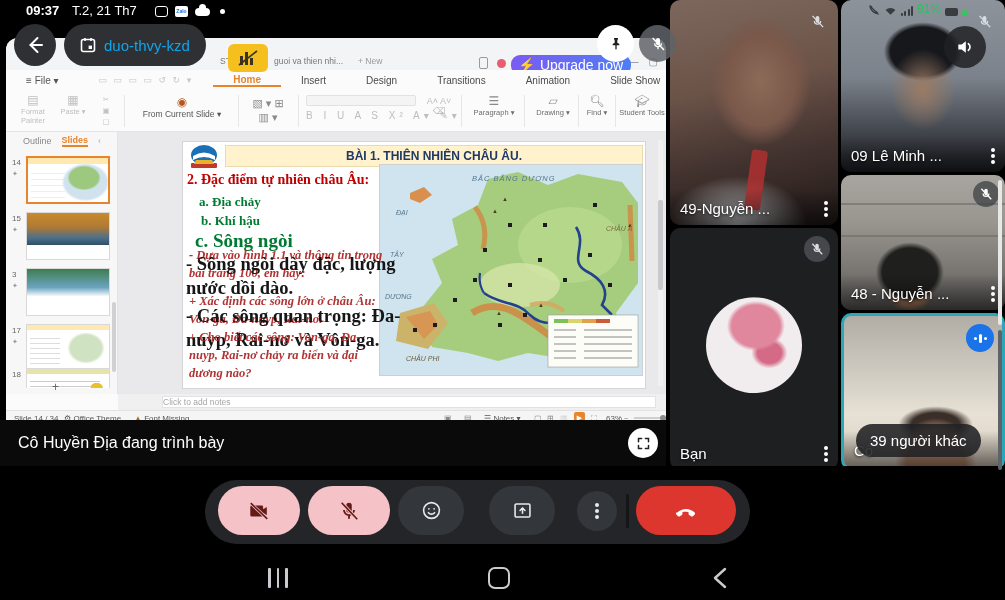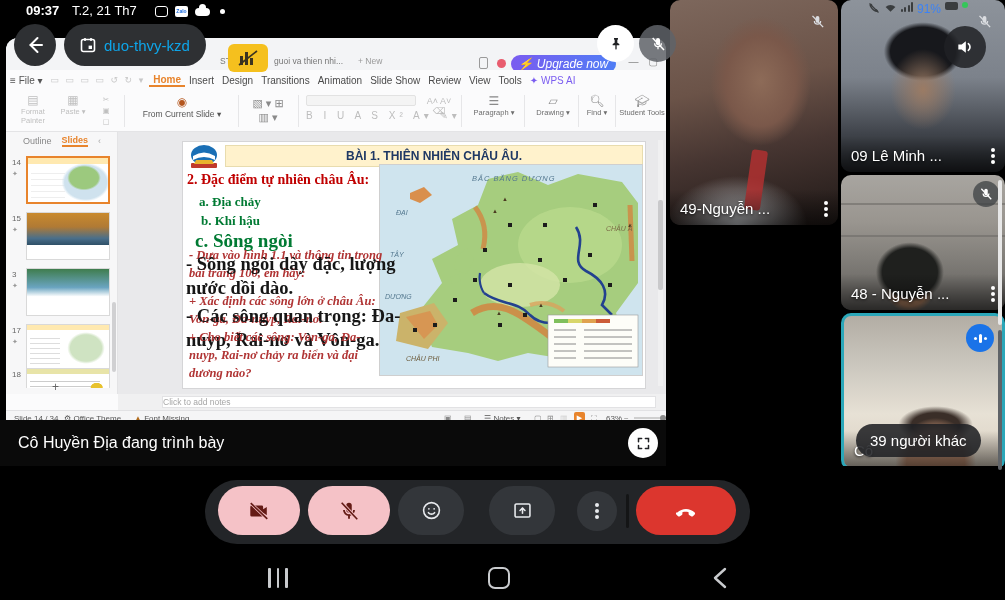--- a/index.html
+++ b/index.html
@@ -11,40 +11,40 @@
   
   #statusbar { left:0; top:0; width:1005px; height:22px; color:#fff; font-size:13px; z-index:40; }
   #statusbar .time { left:26px; top:3px; font-weight:bold; }
   #statusbar .date { left:72px; top:3px; }
   .sb-ic { top:6px; width:13px; height:11px; }
   .sb-photo { left:155px; border:1.5px solid #fff; border-radius:3px; }
   .sb-zalo { left:175px; background:#fff; border-radius:2px; color:#1a6be0; font-size:5px; font-weight:bold; text-align:center; line-height:11px;}
   .sb-cloud { left:195px; width:15px; height:8px; top:8px; background:#fff; border-radius:6px; }
   .sb-cloud:before{content:""; position:absolute; left:4px; top:-4px; width:7px; height:7px; background:#fff; border-radius:50%;}
   .sb-dot { left:220px; top:9px; width:5px; height:5px; background:#fff; border-radius:50%; }
-  #statusbar .right { left:868px; top:2px; color:#3b82f6; display:flex; align-items:flex-start; gap:4px; }
+  #statusbar .right { left:868px; top:2px; color:#22c55e; display:flex; align-items:flex-end; gap:4px; }
   .bars { display:inline-block; width:12px; height:10px; position:relative; }
   .bars i { position:absolute; bottom:0; width:2px; background:#3a3d3f; border-radius:1px;}
   .batt { width:13px; height:8px; background:#3a3d3f; border-radius:2px; position:relative;}
   .gdot { width:6px; height:6px; border-radius:50%; background:#35c759; }
 
   
   #browser { left:6px; top:38px; width:660px; height:382px; background:#fbfbfc;
     border-radius:12px 12px 0 0; overflow:hidden; z-index:5; }
   #tabstrip { left:0; top:0; width:660px; height:32px; background:#f3f4f6; font-size:8.5px; color:#777; }
   #tabstrip .tabtext { top:18px; }
   #winctl { right:8px; top:18px; display:flex; gap:10px; color:#888; font-size:10px; align-items:center;}
-  .upgrade { background:linear-gradient(90deg,#7a5cf0,#4f7df5); color:#fff; font-size:12px;
-     padding:2px 8px; border-radius:9px; white-space:nowrap;font-style:italic; }
+  .upgrade { background:linear-gradient(90deg,#7a5cf0,#4f7df5); color:#fff; font-size:14px;
+     padding:2px 8px; border-radius:9px; white-space:nowrap; }
   #wpsicon { left:222px; top:6px; width:40px; height:28px; background:#f5c01e; border-radius:6px; z-index:30;
      display:flex; align-items:center; justify-content:center;}
   
   #menurow { left:0; top:32px; width:660px; height:20px; background:#fbfbfc; font-size:10px; color:#4a4a4a;
      display:flex; align-items:center; }
-  #menurow .m { padding:0 4px; white-space:nowrap; }
+  #menurow .m { padding:0 20px; white-space:nowrap; }
   #menurow .active { color:#e8842c; font-weight:bold; border-bottom:2px solid #e8842c; }
   #menurow .ghost { color:#c8c8c8; letter-spacing:2px; font-size:9px;}
   
   #ribbon { left:0; top:52px; width:660px; height:42px; background:#fbfbfc; border-bottom:1px solid #e4e4e6;
      color:#6d6d6d; font-size:7.5px; }
   .rdiv { position:absolute; top:5px; width:1px; height:32px; background:#e6e6e8; }
   .rblock { position:absolute; text-align:center; color:#6d6d6d;}
   .rblock .ric { font-size:12px; line-height:13px; color:#8a8a8a;}
   .gray { color:#bfbfbf !important; }
   .fontglyphs { letter-spacing:4px; font-size:10px; color:#bdbdbd; }
@@ -503,20 +503,32 @@
           <path d="M12 14a3 3 0 0 0 3-3V6a3 3 0 0 0-6 0v5a3 3 0 0 0 3 3z" fill="#fff"></path>
           <path d="M17 11a5 5 0 0 1-10 0" stroke="#fff" stroke-width="2" fill="none"></path>
           <line x1="4" y1="3" x2="21" y2="21" stroke="#fff" stroke-width="2.2"></line>
         </svg>
     </div>
     <div class="shade"></div>
     <div class="name">48 - Nguyễn ...</div>
     <div class="dots3"></div>
   </div>
 
+  <div id="tban" class="tile">
+    <div class="micmini" style="background:rgba(95,99,104,.6);">
+      <svg width="14" height="14" viewBox="0 0 24 24">
+          <path d="M12 14a3 3 0 0 0 3-3V6a3 3 0 0 0-6 0v5a3 3 0 0 0 3 3z" fill="#dadce0"></path>
+          <path d="M17 11a5 5 0 0 1-10 0" stroke="#dadce0" stroke-width="2" fill="none"></path>
+          <line x1="4" y1="3" x2="21" y2="21" stroke="#dadce0" stroke-width="2.2"></line>
+        </svg>
+    </div>
+    <div class="avatar"></div>
+    <div class="name">Bạn</div>
+    <div class="dots3"></div>
+  </div>
 
   <div id="tco" class="tile">
     <div class="spk">
         <i></i>
         <i></i>
         <i></i>
       </div>
     <div class="shade"></div>
     <div class="name">Cô</div>
   </div>

